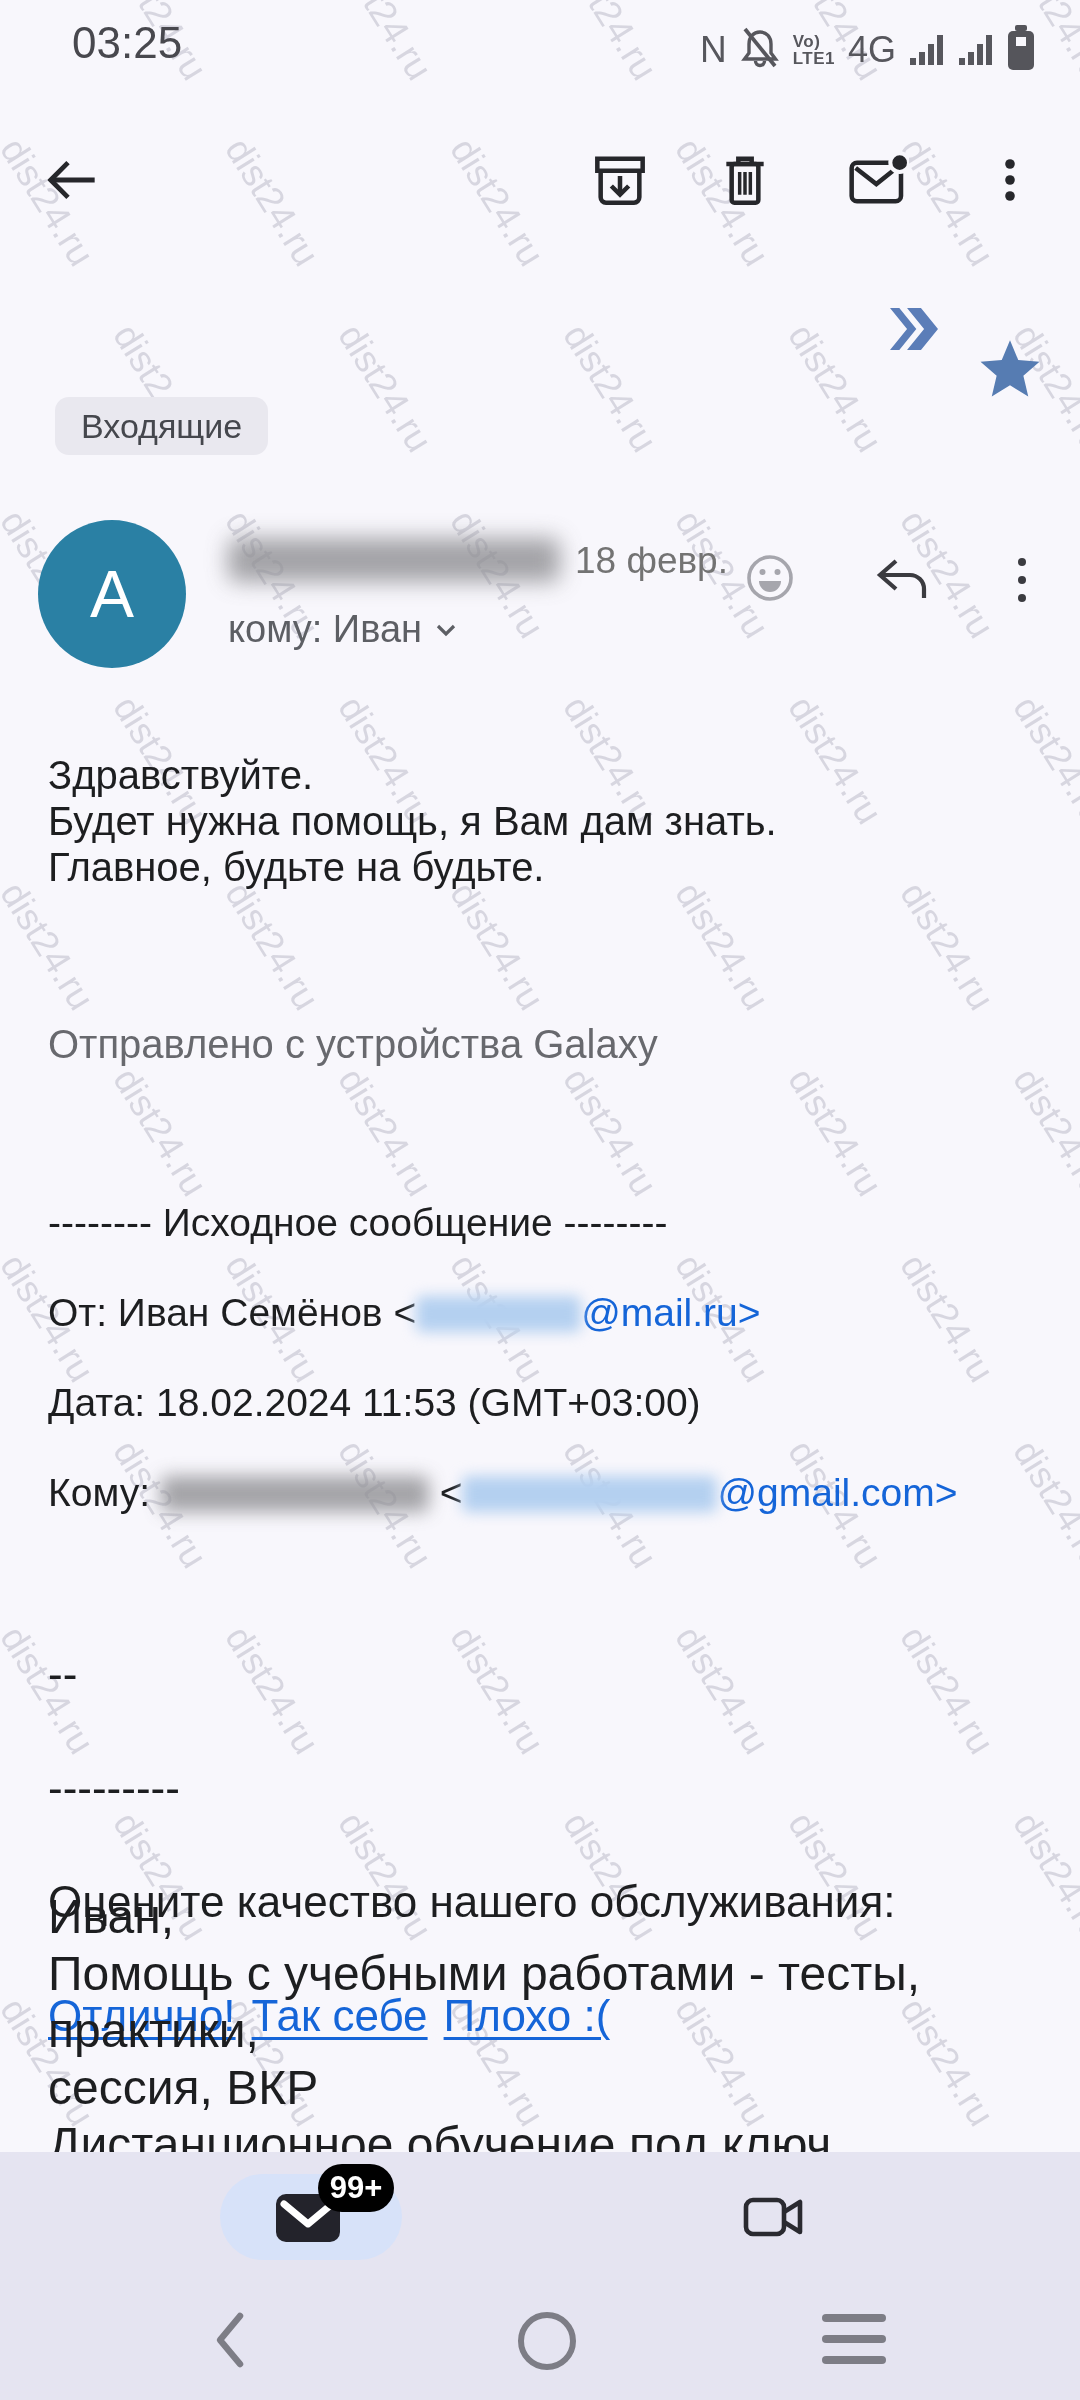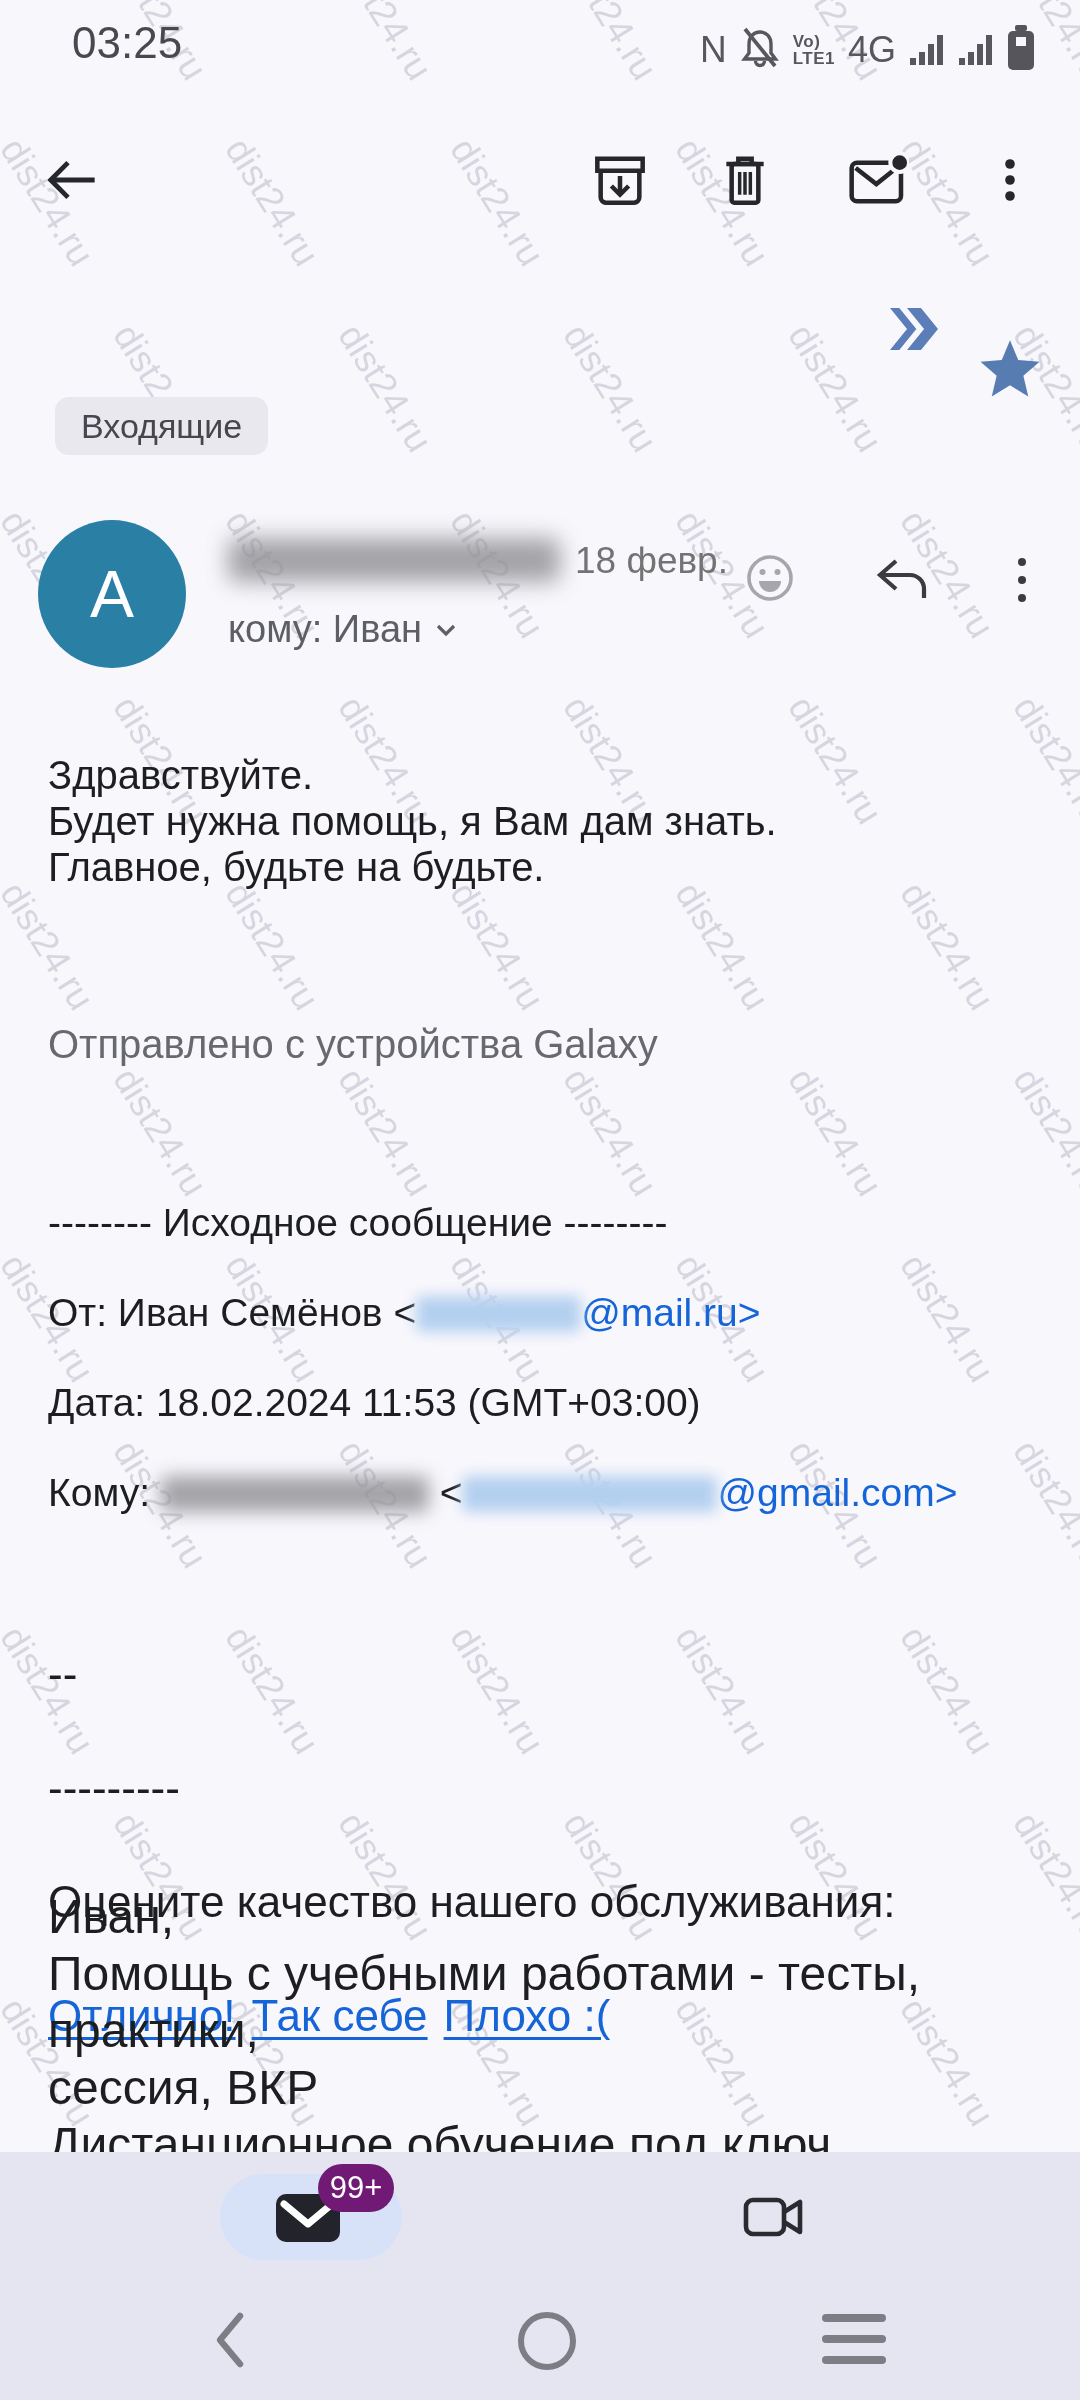--- a/index.html
+++ b/index.html
@@ -49,22 +49,22 @@
   .p-footer{top:1888px;font-size:48px;line-height:57px;}
   .blur-mail{display:inline-block;width:165px;height:36px;background:#b4d0f0;border-radius:6px;filter:blur(7px);vertical-align:-6px;}
   .blur-gray{display:inline-block;width:268px;height:36px;background:#8f8f93;border-radius:6px;filter:blur(9px);opacity:.8;vertical-align:-6px;}
   .blur-gmail{display:inline-block;width:255px;height:36px;background:#b4d0f0;border-radius:6px;filter:blur(7px);vertical-align:-6px;}
   .lnk{color:#1565d8;text-decoration:underline;text-underline-offset:6px;text-decoration-thickness:3px;margin-right:16px;}
 
   
   .bbar{position:absolute;left:0;top:2152px;width:1080px;height:248px;background:#e5e4f1;}
   .mail-pill{position:absolute;left:220px;top:2174px;width:182px;height:86px;border-radius:43px;background:#d7e2f9;}
   .mail-env{position:absolute;left:276px;top:2194px;}
-  .badge{position:absolute;left:318px;top:2164px;min-width:76px;height:48px;border-radius:24px;background:#701a75;
-         display:flex;align-items:center;justify-content:center;color:#fff;font-size:31px;font-weight:400;padding:0 6px;box-sizing:border-box;}
+  .badge{position:absolute;left:318px;top:2164px;min-width:76px;height:48px;border-radius:24px;background:#000000;
+         display:flex;align-items:center;justify-content:center;color:#fff;font-size:31px;font-weight:700;padding:0 6px;box-sizing:border-box;}
   .meet{position:absolute;left:742px;top:2190px;}
   .nav{position:absolute;top:2304px;}
 </style>
 </head>
 <body>
 
 <div id="screen">
   <div id="wm-layer">
       <span class="wm" style="left: 140px; top: -55px;">dist24.ru</span>
       <span class="wm" style="left: 365px; top: -55px;">dist24.ru</span>

